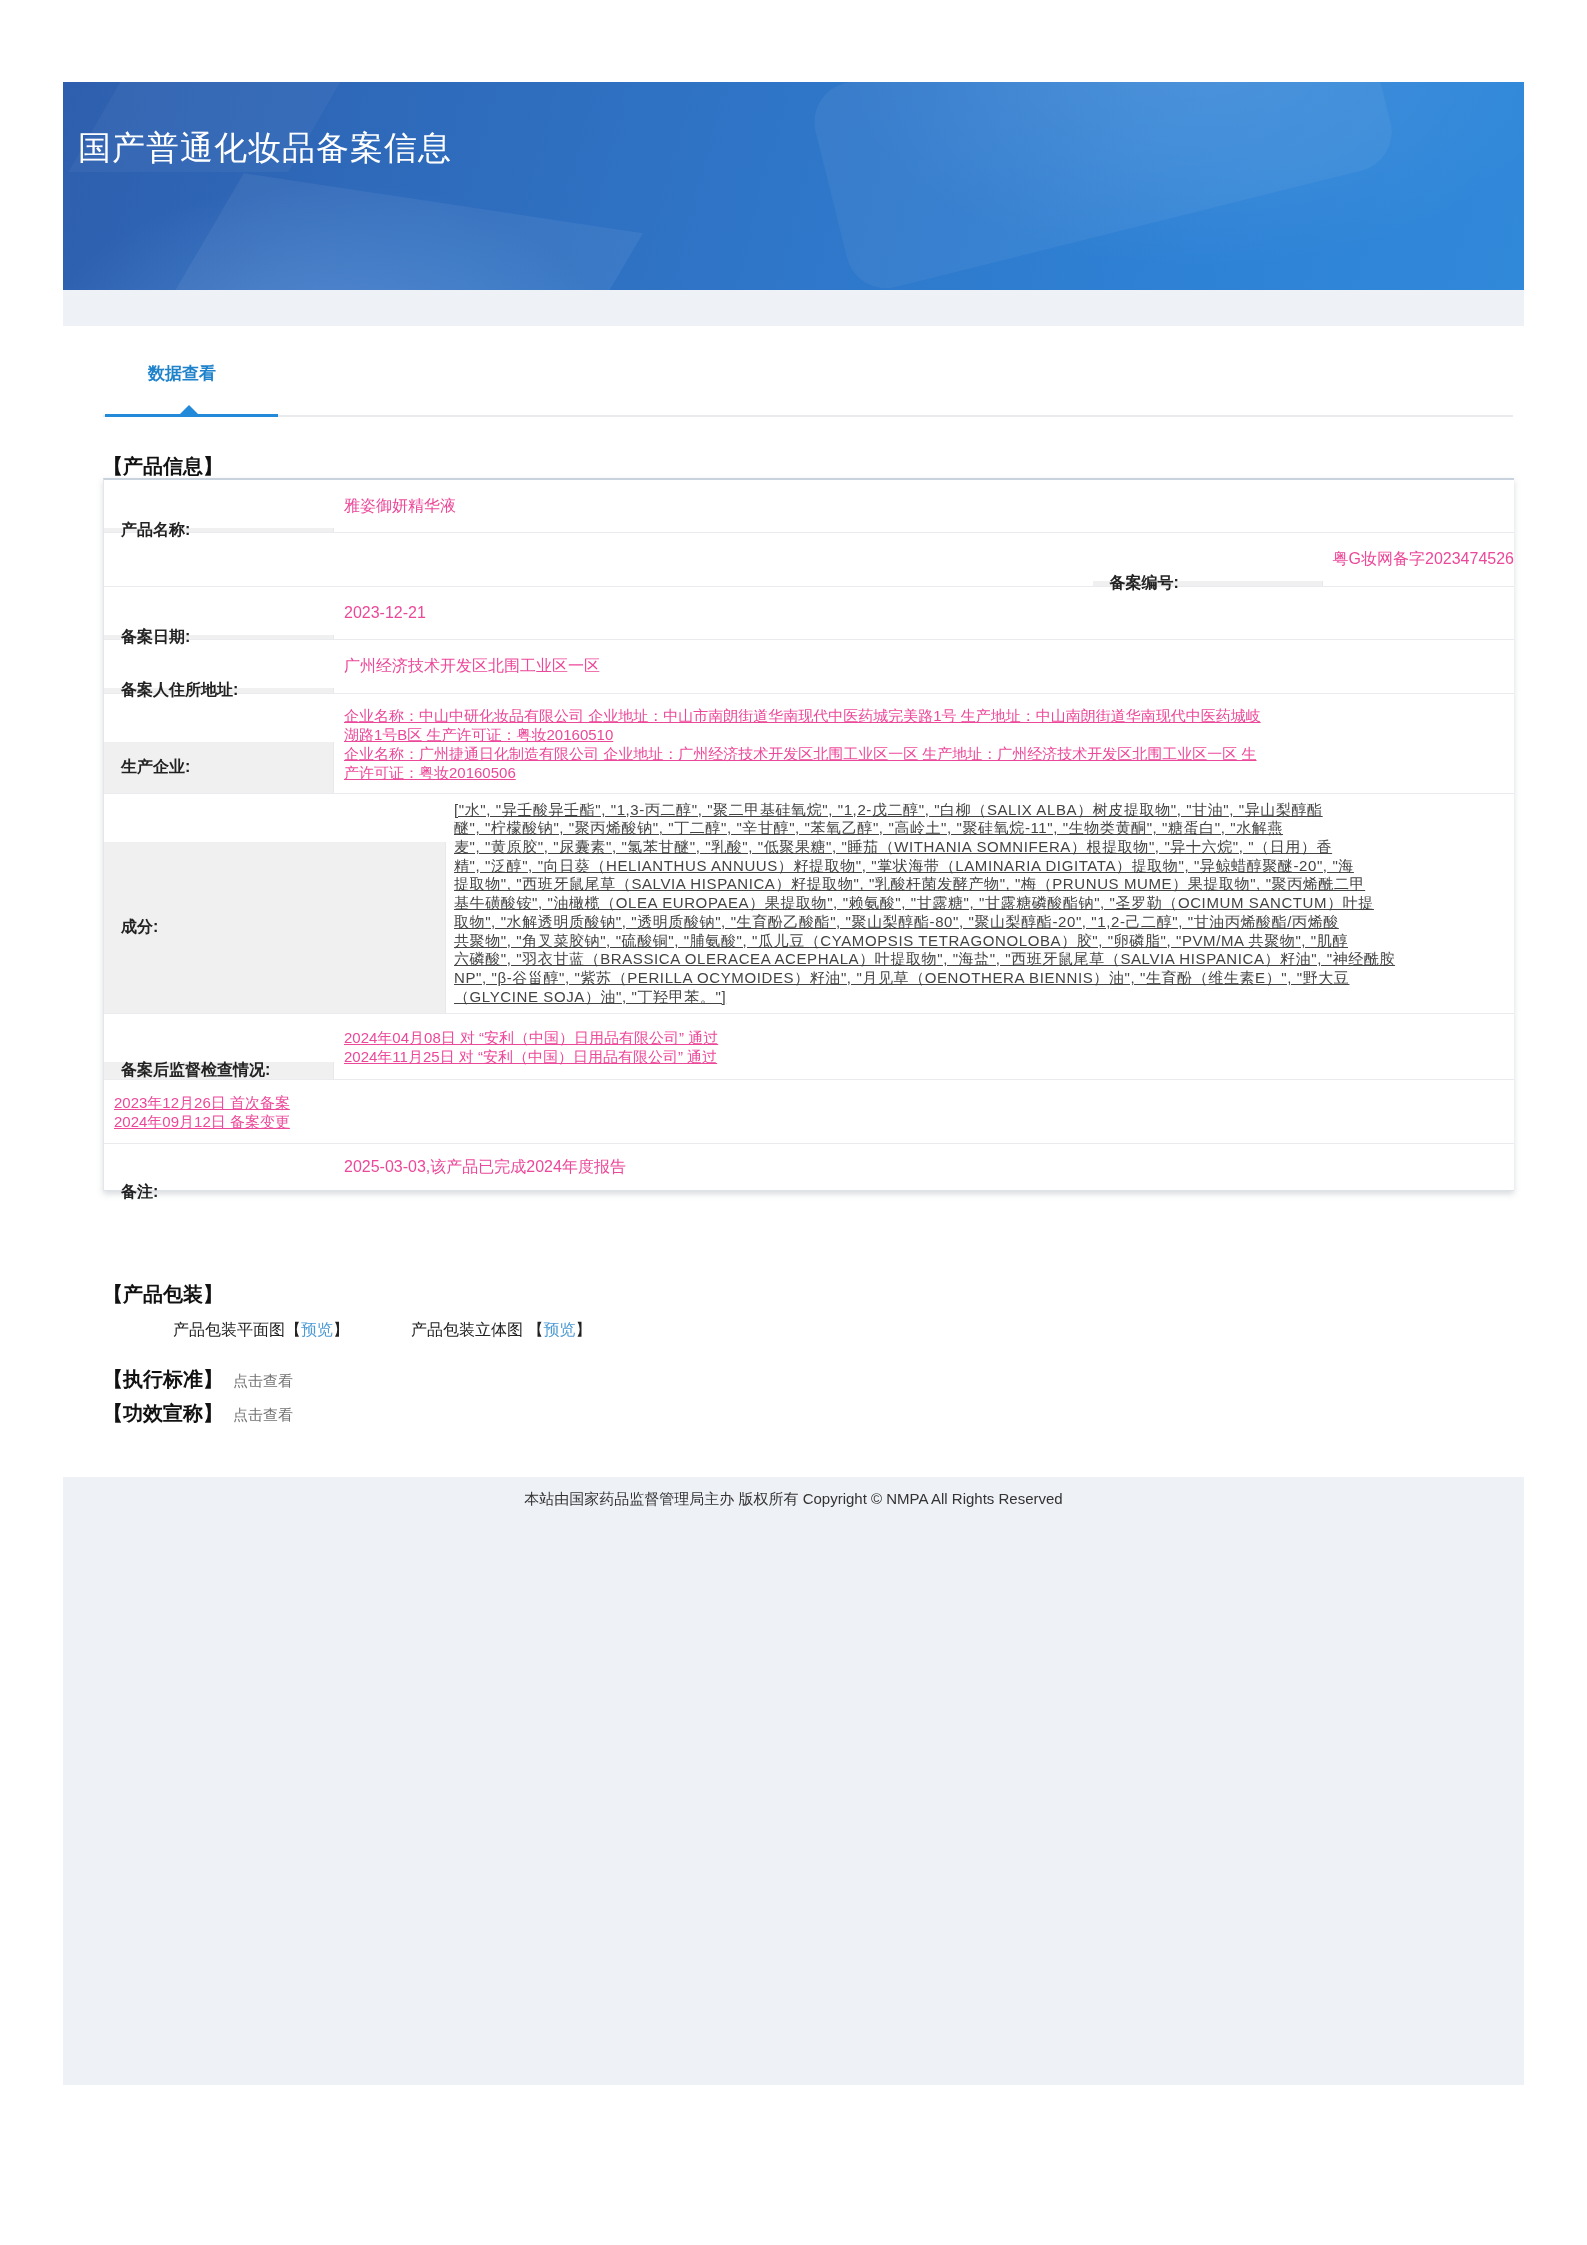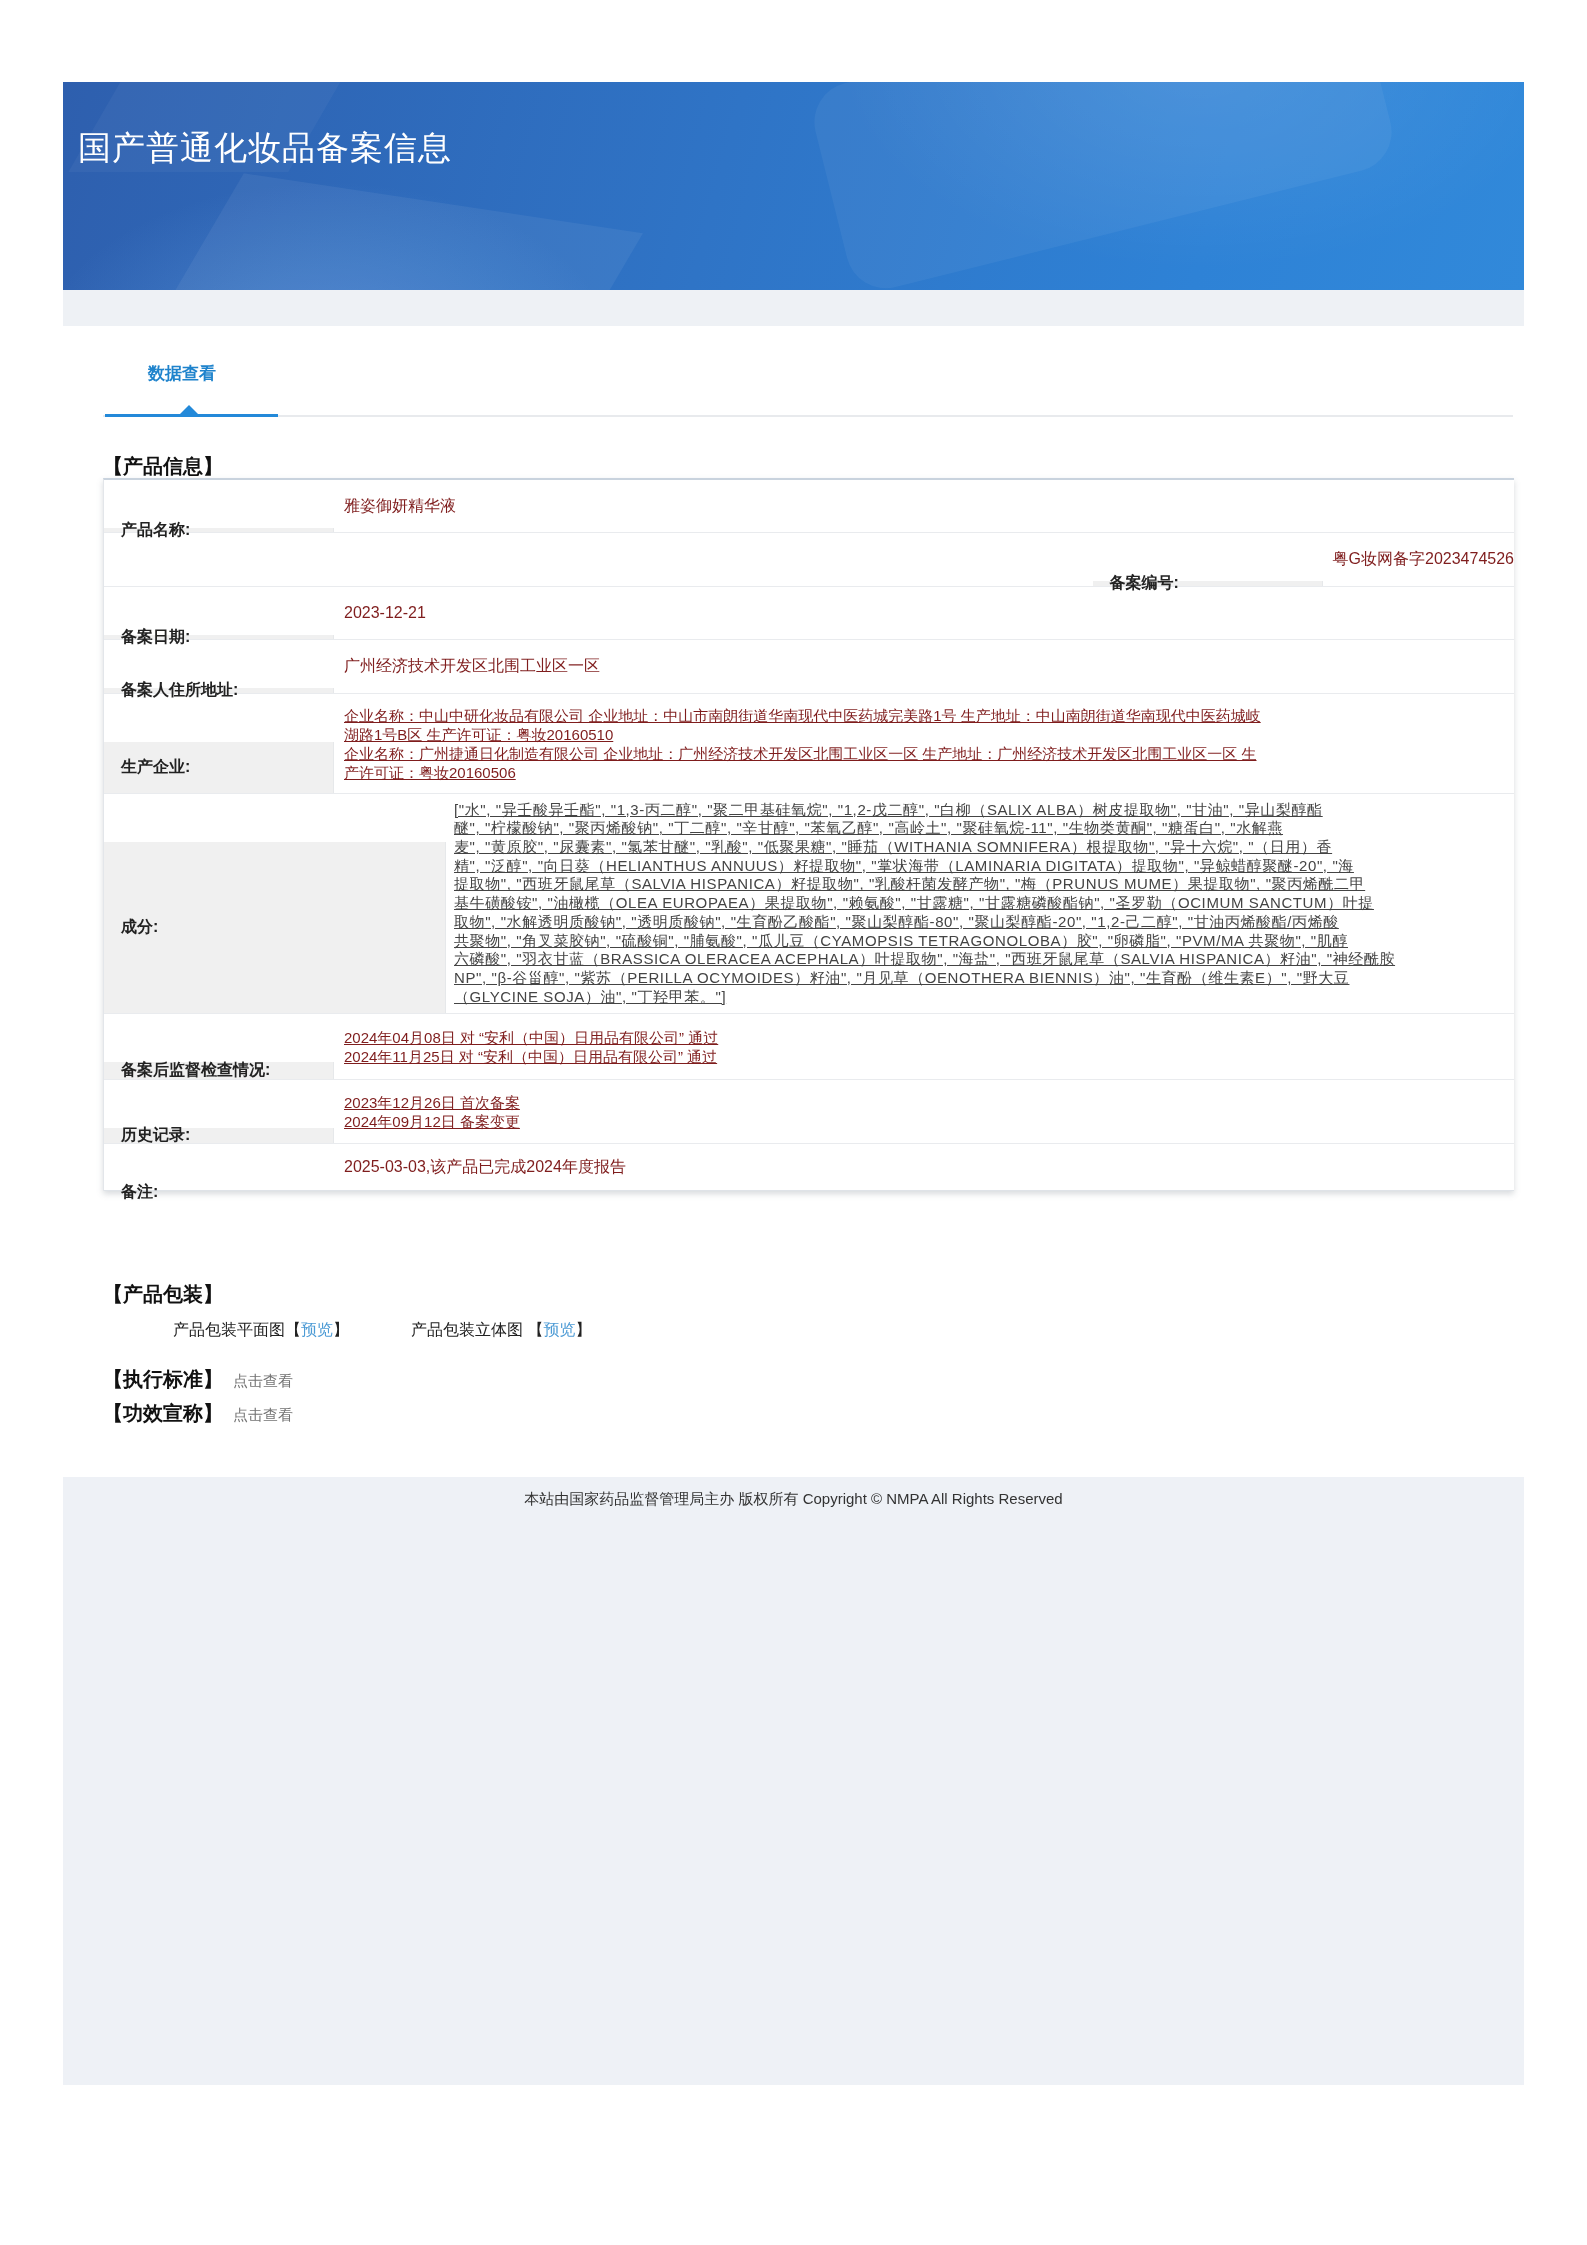--- a/index.html
+++ b/index.html
@@ -56,21 +56,21 @@
   }
   .prow{display:flex;border-bottom:1px solid #e9ebee;box-sizing:border-box;background:#ffffff;}
   .cell-label{
     flex:0 0 230px;box-sizing:border-box;background:#f0f0f0;border-right:1px solid #e6e8ea;
     display:flex;align-items:center;padding-left:17px;
     font-size:16px;font-weight:700;color:#222;white-space:nowrap;margin-top:48px;
   }
   .prow.wide-label .cell-label{flex:0 0 342px;}
   .cell-value{
     flex:0 0 auto;display:flex;flex-direction:column;justify-content:center;
-    padding-left:10px;font-size:16px;color:#7f1d1d;overflow:visible;
+    padding-left:10px;font-size:16px;color:#ec4899;overflow:visible;
   }
   .cell-value .vline{white-space:nowrap;}
   .prow.multiline .cell-value{font-size:15px;line-height:19px;text-decoration:underline;}
   .prow.ingredients .cell-value{font-size:15px;line-height:18.7px;letter-spacing:0.6px;padding-left:8px;color:#444;}
 
   
   .pkg-line{left:173px;top:1320px;font-size:16px;color:#222;white-space:nowrap;}
   .pkg-group2{margin-left:62px;}
   .blue-link{color:#4d9bd5;text-decoration:none;cursor:pointer;}
   .std-line,.eff-line{left:103px;font-size:17px;white-space:nowrap;}
@@ -167,21 +167,20 @@
 
   <div class="prow multiline" style="height:66px;">
     <div class="cell-label">备案后监督检查情况:</div>
     <div class="cell-value">
       <div class="vline">2024年04月08日 对 “安利（中国）日用品有限公司” 通过</div>
       <div class="vline">2024年11月25日 对 “安利（中国）日用品有限公司” 通过</div>
     </div>
   </div>
 
   <div class="prow multiline" style="height:64px;">
-    <div class="cell-label">历史记录:</div>
     <div class="cell-value">
       <div class="vline">2023年12月26日 首次备案</div>
       <div class="vline">2024年09月12日 备案变更</div>
     </div>
   </div>
 
   <div class="prow" style="height:47px;border-bottom:1px solid #dfe3e8;">
     <div class="cell-label">备注:</div>
     <div class="cell-value">
         <span class="vline">2025-03-03,该产品已完成2024年度报告</span>

